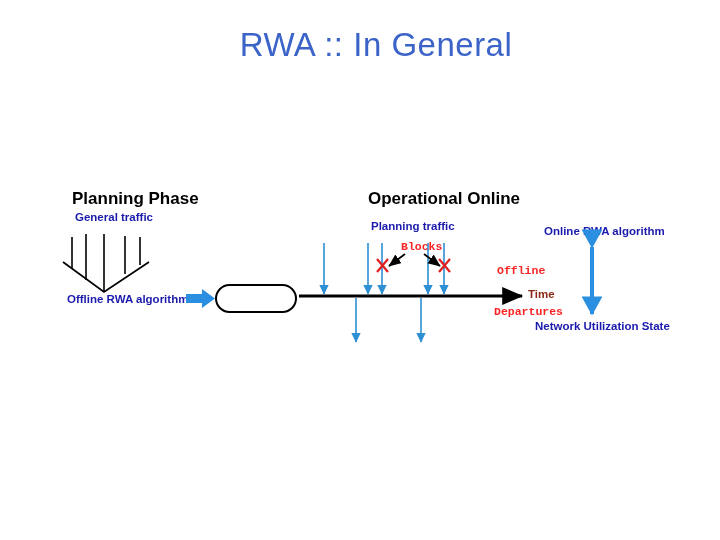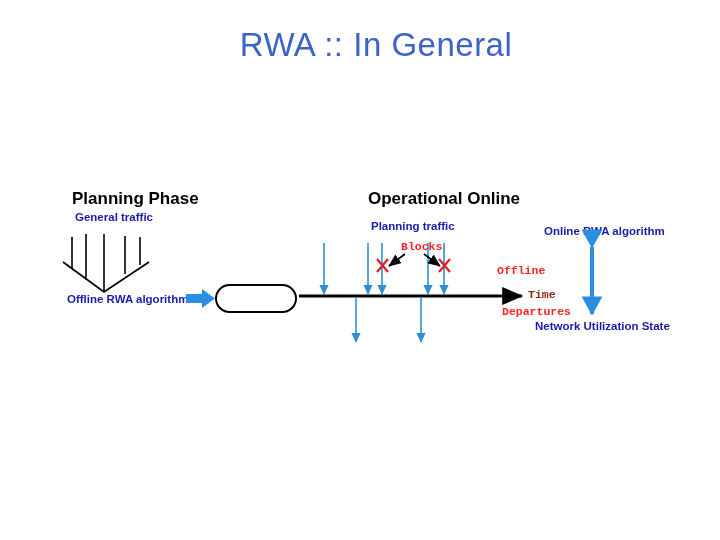--- a/index.html
+++ b/index.html
@@ -39,21 +39,21 @@
     white-space: nowrap;
     font-family: "Liberation Sans", sans-serif;
     font-weight: bold;
     line-height: 1;
   }
   .lbl-black { color: #000000; font-size: 17px; }
   .lbl-blue  { color: #1a1aac; font-size: 11.5px; }
   .lbl-red   { color: #fa2424; font-size: 11.5px; font-family: Liberation Mono, monospace; }
   .lbl-time  {
     color: #8c2a16;
-    font-family: Liberation Mono, monospace;
+    font-family: Liberation Sans, sans-serif;
     font-size: 11.5px;
     font-weight: bold;
   }
   #oval-box {
     position: absolute;
     left: 199px;
     top: 284px;
     width: 82px;
     height: 29px;
     border: 2px solid #000000;
@@ -101,21 +101,21 @@
   <div class="lbl lbl-black" style="left:352px; top:190px;">Operational Online</div>
 
   <div class="lbl lbl-blue" style="left:355px; top:221px;">Planning traffic</div>
 
   <div class="lbl lbl-red" style="left:385px; top:241px;">Blocks</div>
 
   <div class="lbl lbl-red" style="left:481px; top:265px;">Offline</div>
 
   <div class="lbl lbl-time" style="left:512px; top:289px;">Time</div>
 
-  <div class="lbl lbl-red" style="left:478px; top:306px;margin-left:8px;">Departures</div>
+  <div class="lbl lbl-red" style="left:478px; top:306px;">Departures</div>
 
   <div class="lbl lbl-blue" style="left:528px; top:226px;">Online RWA algorithm</div>
 
   <div class="lbl lbl-blue" style="left:519px; top:321px;">Network Utilization State</div>
 
   <svg class="layer" viewBox="0 0 720 540">
     <defs>
       <marker id="mk-black-sm" markerWidth="8" markerHeight="8" refX="6.6" refY="3" orient="auto" markerUnits="strokeWidth">
         <path d="M0,0 L7,3 L0,6 z" fill="#000000"></path>
       </marker>

